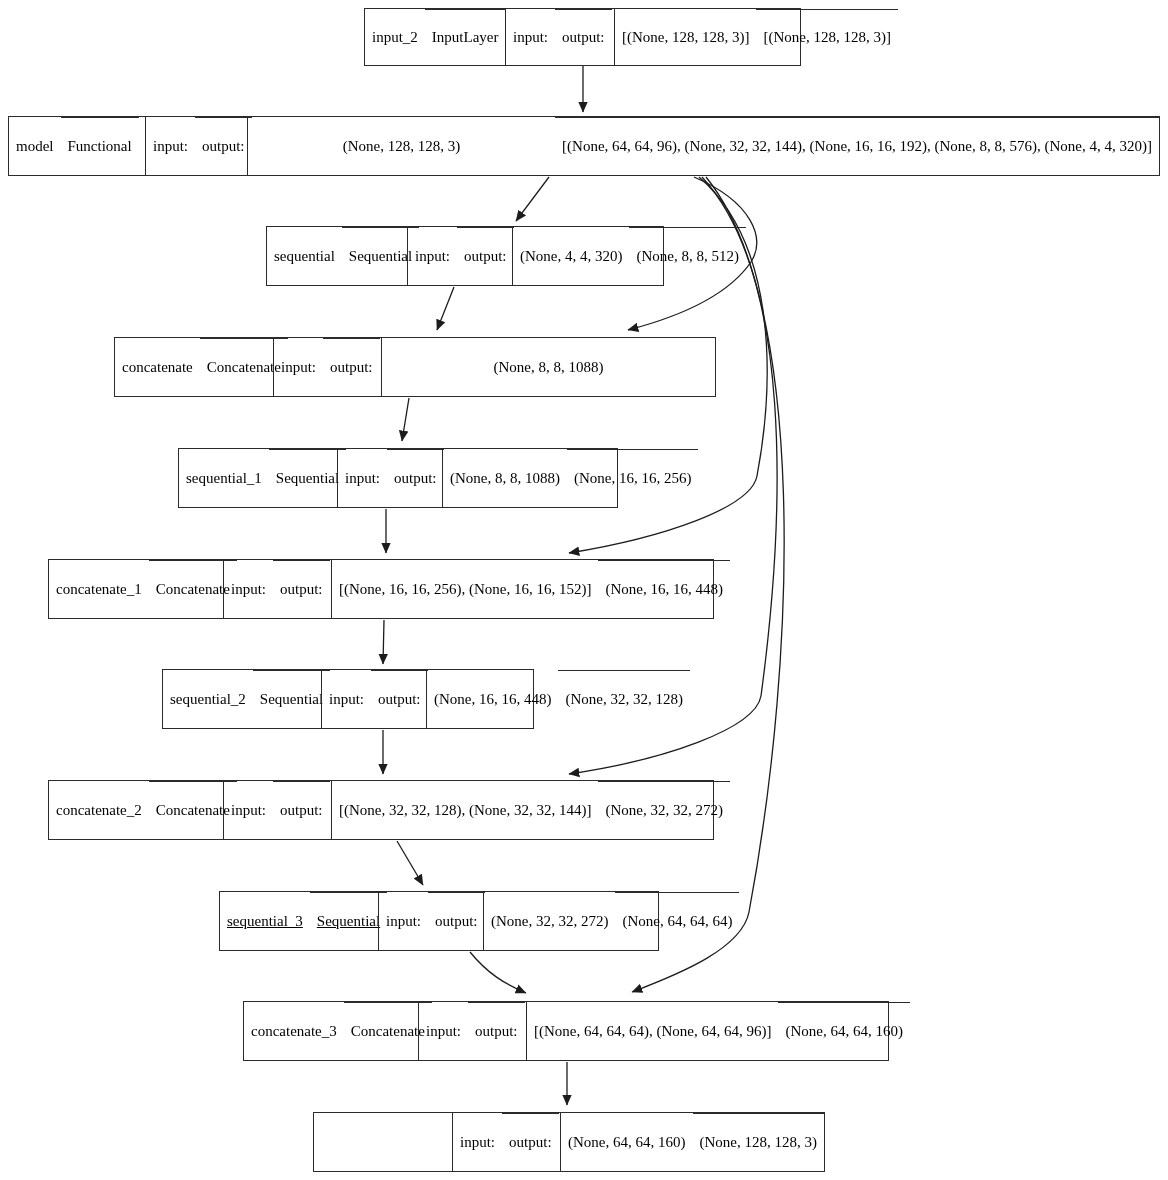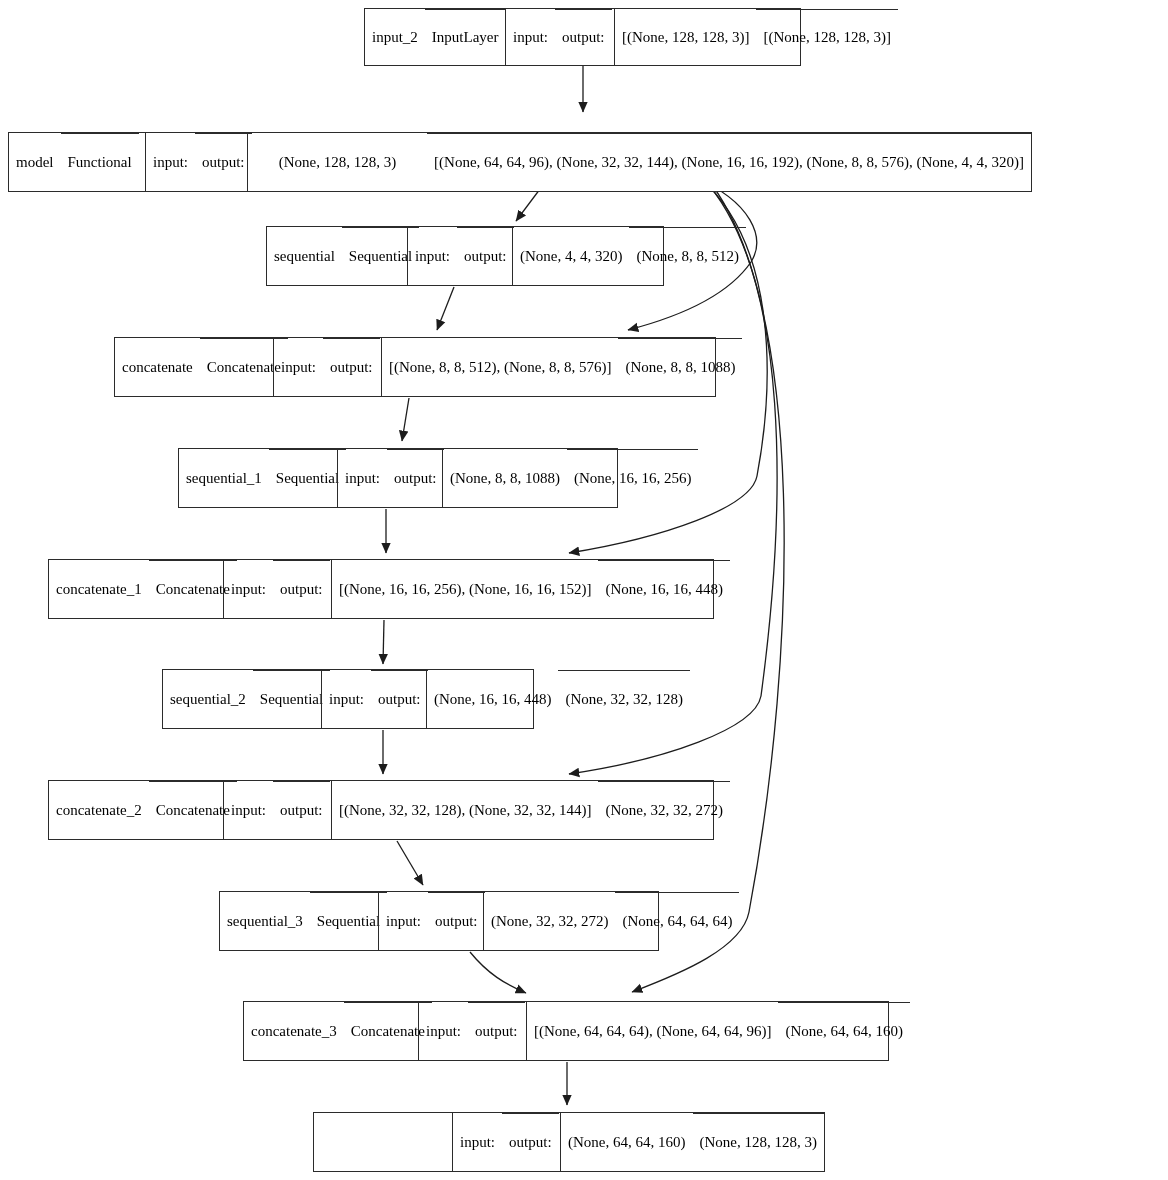--- a/index.html
+++ b/index.html
@@ -63,21 +63,21 @@
     <div class="col" style="width:95px;">
       <div class="cell">input:</div>
       <div class="cell">output:</div>
     </div>
     <div class="col value">
       <div class="cell">[(None, 128, 128, 3)]</div>
       <div class="cell">[(None, 128, 128, 3)]</div>
     </div>
   </div>
 
-  <div class="node" style="left:8px;top:132px;width:1024px;height:60px;">
+  <div class="node" style="left:8px;top:116px;width:1152px;height:60px;">
     <div class="col" style="width:122px;">
       <div class="cell">model</div>
       <div class="cell">Functional</div>
     </div>
     <div class="col" style="width:88px;">
       <div class="cell">input:</div>
       <div class="cell">output:</div>
     </div>
     <div class="col value">
       <div class="cell">(None, 128, 128, 3)</div>
@@ -103,21 +103,20 @@
   <div class="node" style="left:114px;top:337px;width:602px;height:60px;">
     <div class="col" style="width:144px;">
       <div class="cell">concatenate</div>
       <div class="cell">Concatenate</div>
     </div>
     <div class="col" style="width:94px;">
       <div class="cell">input:</div>
       <div class="cell">output:</div>
     </div>
     <div class="col value">
-      <div class="cell">[(None, 8, 8, 512), (None, 8, 8, 576)]</div>
       <div class="cell">(None, 8, 8, 1088)</div>
     </div>
   </div>
 
   <div class="node" style="left:178px;top:448px;width:440px;height:60px;">
     <div class="col" style="width:144px;">
       <div class="cell">sequential_1</div>
       <div class="cell">Sequential</div>
     </div>
     <div class="col" style="width:91px;">
@@ -169,21 +168,21 @@
       <div class="cell">input:</div>
       <div class="cell">output:</div>
     </div>
     <div class="col value">
       <div class="cell">[(None, 32, 32, 128), (None, 32, 32, 144)]</div>
       <div class="cell">(None, 32, 32, 272)</div>
     </div>
   </div>
 
   <div class="node" style="left:219px;top:891px;width:440px;height:60px;">
-    <div class="col" style="width:144px;">
+    <div class="col" style="width:144px;text-decoration:underline;">
       <div class="cell">sequential_3</div>
       <div class="cell">Sequential</div>
     </div>
     <div class="col" style="width:91px;">
       <div class="cell">input:</div>
       <div class="cell">output:</div>
     </div>
     <div class="col value">
       <div class="cell">(None, 32, 32, 272)</div>
       <div class="cell">(None, 64, 64, 64)</div>

